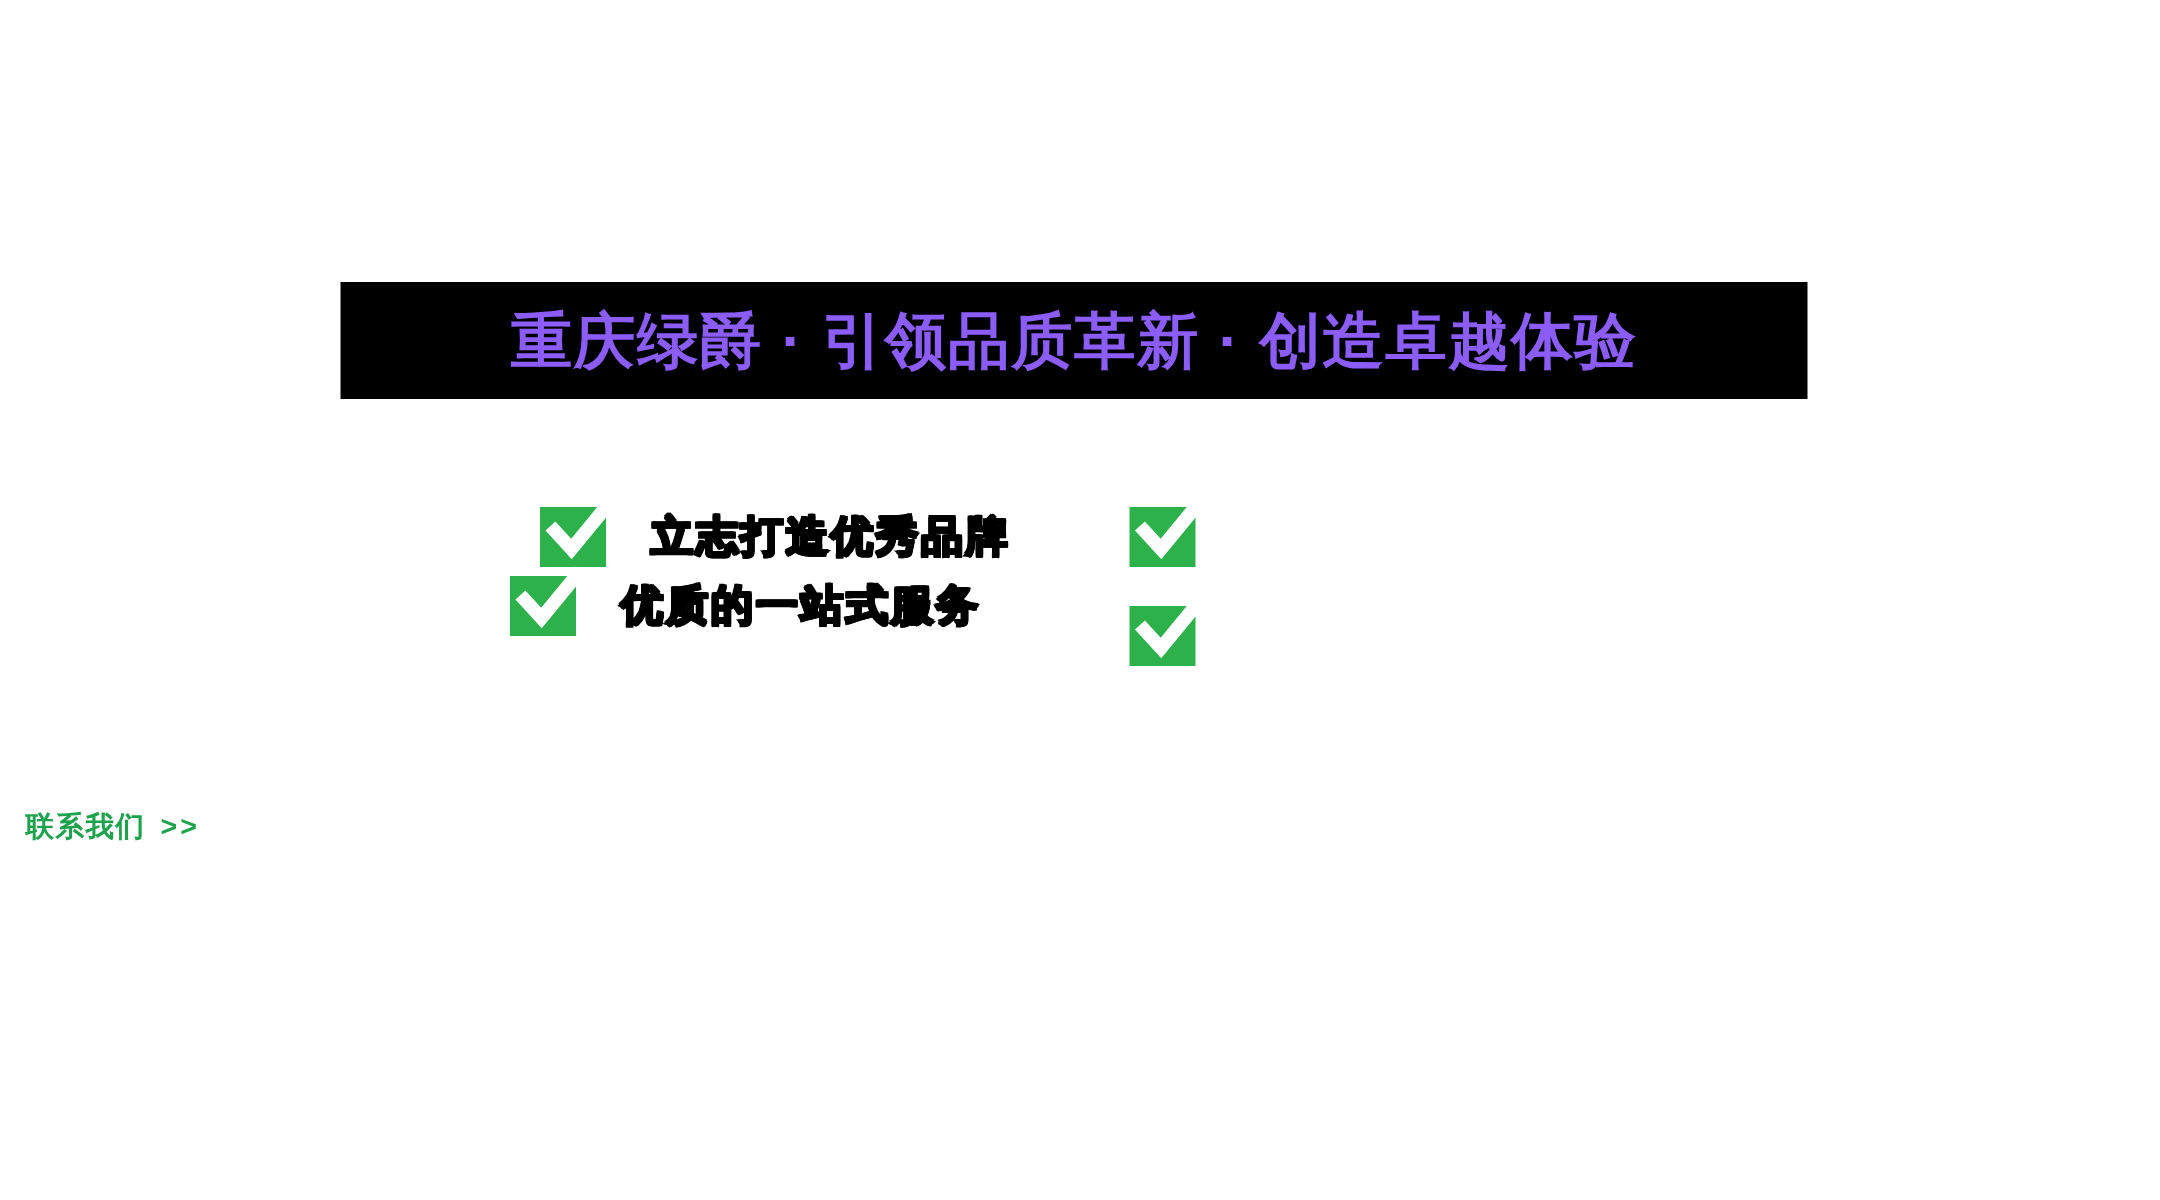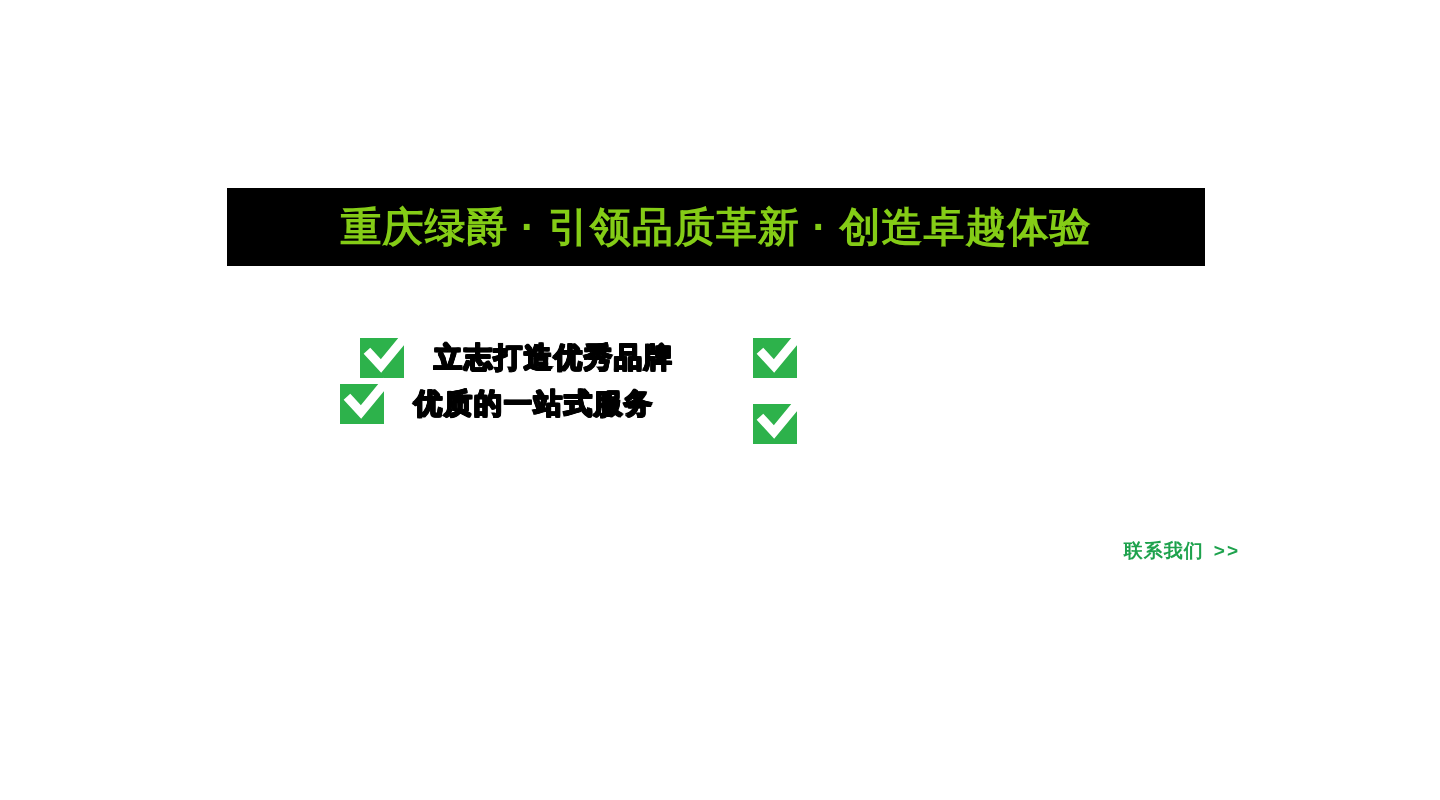--- a/index.html
+++ b/index.html
@@ -19,21 +19,21 @@
     left: 227px;
     top: 188px;
     width: 978px;
     height: 78px;
     background: #000000;
     display: flex;
     align-items: center;
     justify-content: center;
   }
   .banner-title {
-    color: #84cc16;
+    color: #8b5cf6;
     font-size: 41px;
     font-weight: 700;
     letter-spacing: 1px;
     white-space: nowrap;
   }
 
   
   .feature-item {
     position: absolute;
     display: flex;
@@ -73,21 +73,22 @@
       1px 1px 0 #000, -1px -1px 0 #000,
       1px -1px 0 #000, -1px 1px 0 #000;
   }
 
   
   .cta {
     position: absolute;
     left: 0;
     top: 538px;
     width: 1240px;
-    text-align: right;
+    text-align: left;
+    padding-left: 17px;
   }
   .cta-link {
     display: inline-block;
     color: #1ea24d;
     font-size: 19px;
     font-weight: 700;
     letter-spacing: 1px;
     text-decoration: none;
     cursor: pointer;
   }

